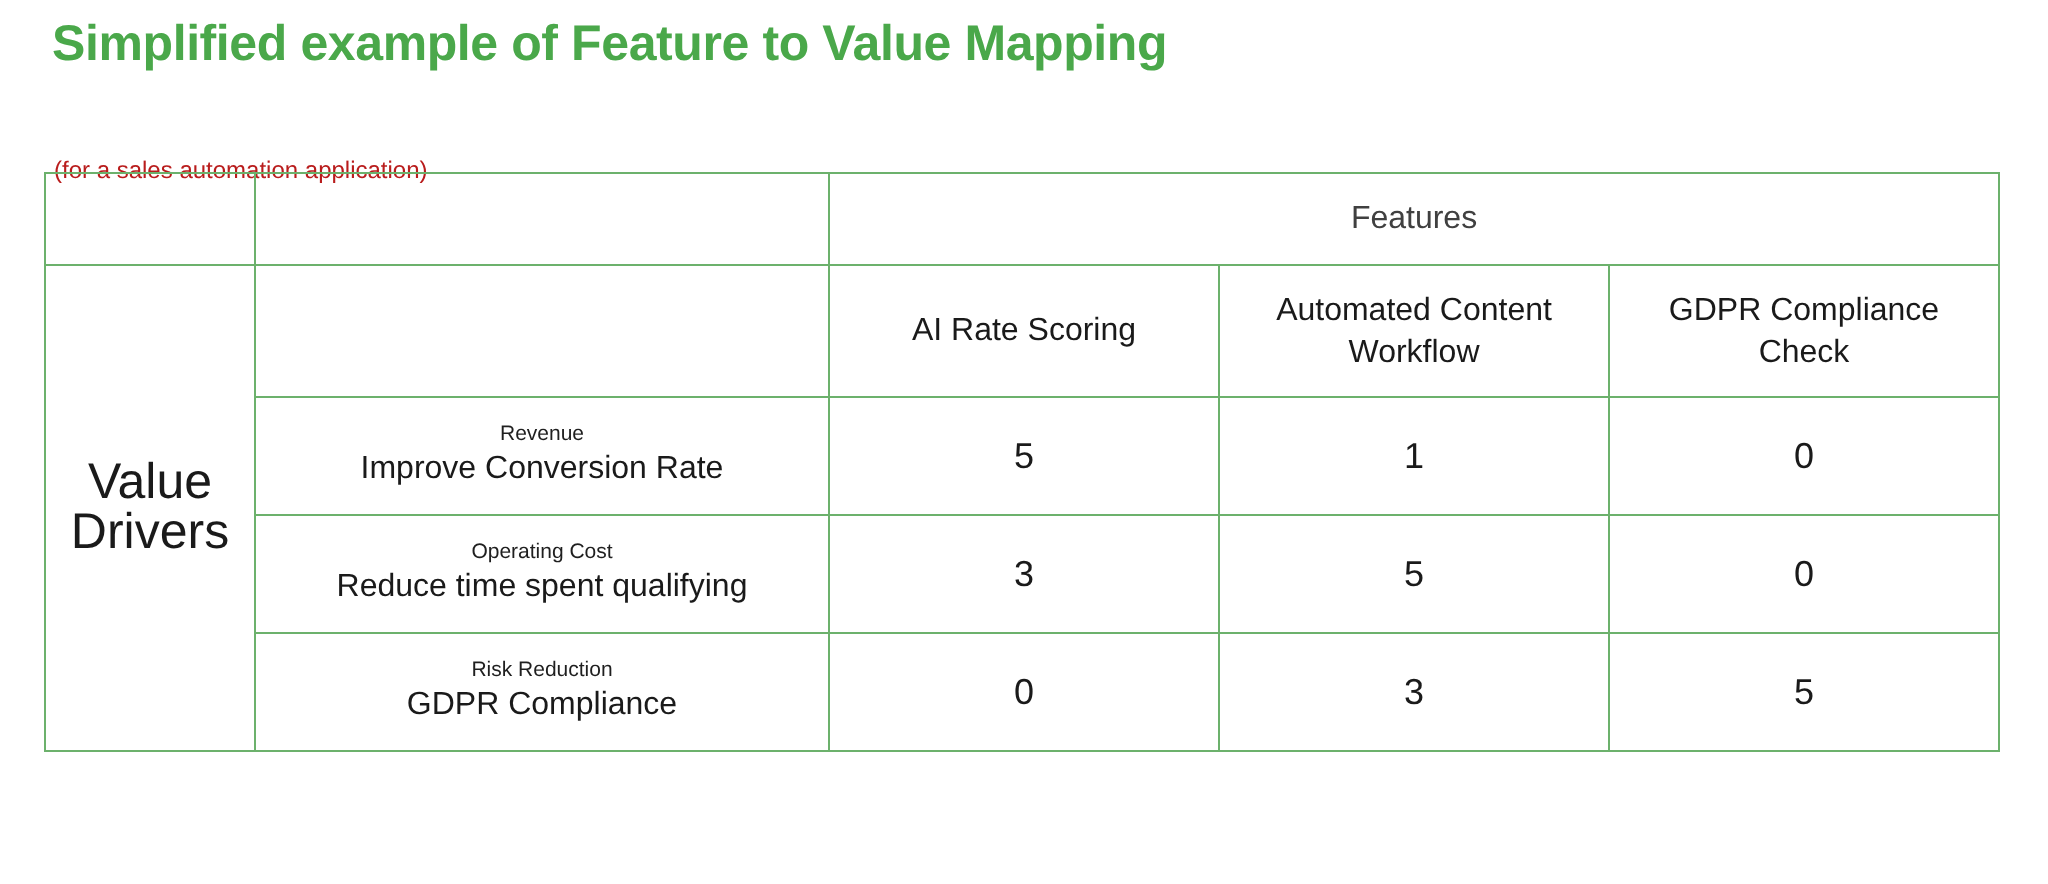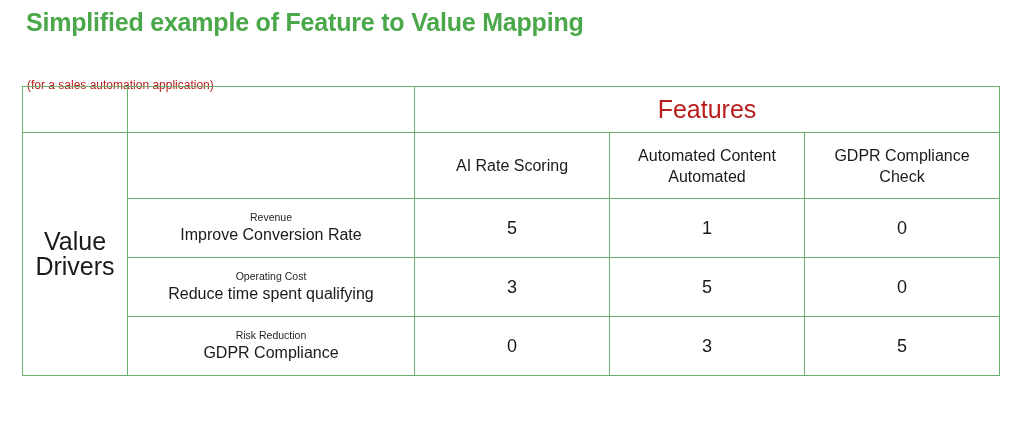--- a/index.html
+++ b/index.html
@@ -58,22 +58,22 @@
     text-align: center;
     padding: 0;
   }
   .col-corner   { width: 105px; }
   .col-driver   { width: 287px; }
   .col-feature  { width: 195px; }
 
   .blank-cell { height: 45px; }
 
   .features-head {
-    font-size: 25px;
-    color: #b91c1c;
+    font-size: 16px;
+    color: #404040;
     height: 45px;
   }
   .feature-name {
     font-size: 16px;
     line-height: 21px;
     color: #1a1a1a;
     height: 65px;
     padding: 4px 8px;
   }
 
@@ -145,21 +145,21 @@
         <td rowspan="4" class="value-drivers">
           <span>Value</span><br>
           <span>Drivers</span>
         </td>
         <td class="blank-cell"></td>
         <td class="feature-name">
           <span>AI Rate Scoring</span>
         </td>
         <td class="feature-name">
           <span>Automated Content</span><br>
-          <span>Automated</span>
+          <span>Workflow</span>
         </td>
         <td class="feature-name">
           <span>GDPR Compliance</span><br>
           <span>Check</span>
         </td>
       </tr>
 
       <tr>
         <td class="driver-cell">
           <span class="driver-kicker">Revenue</span>

